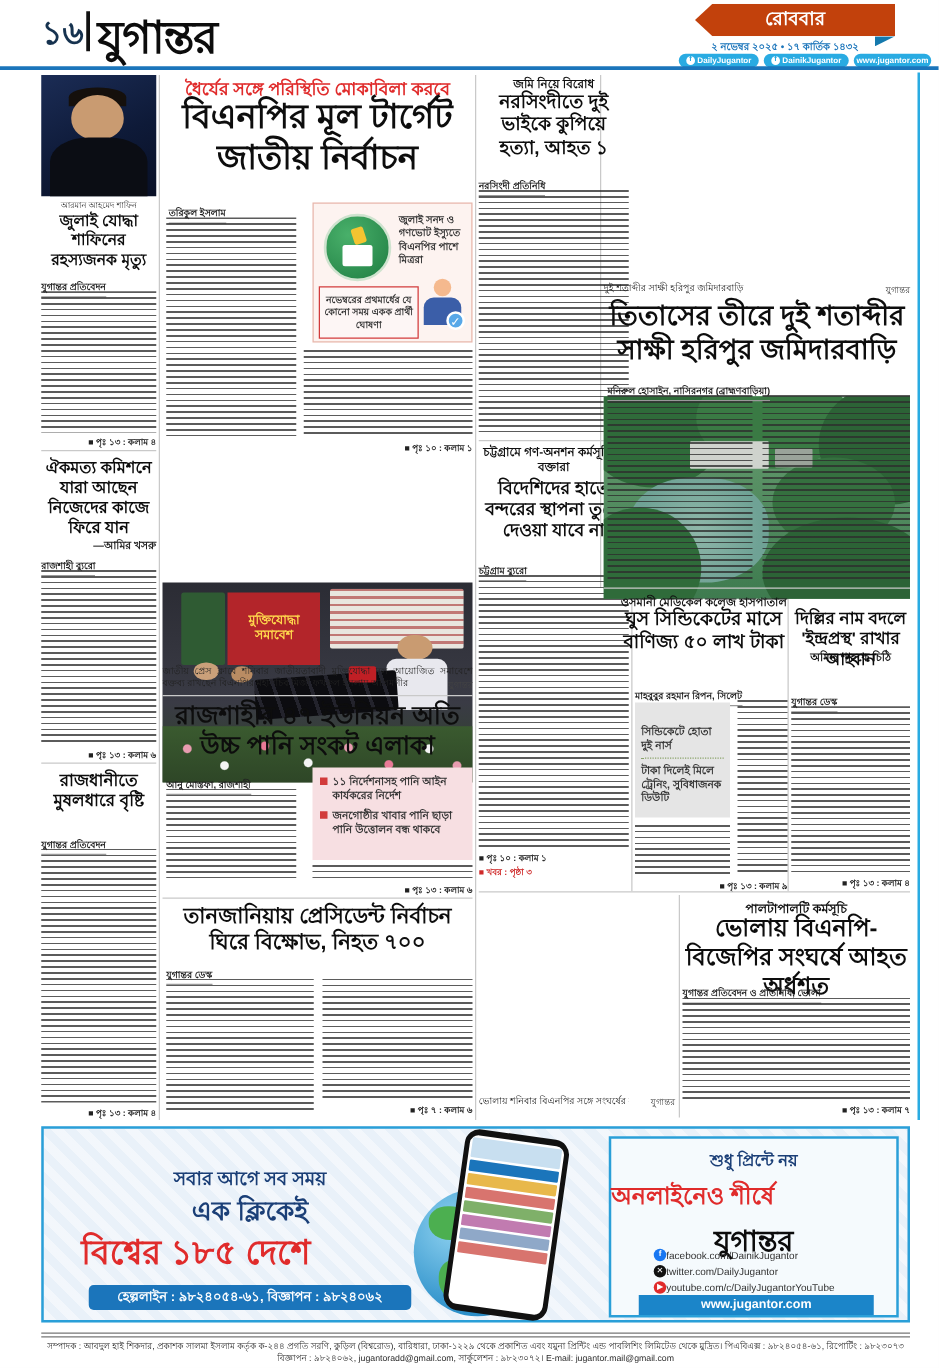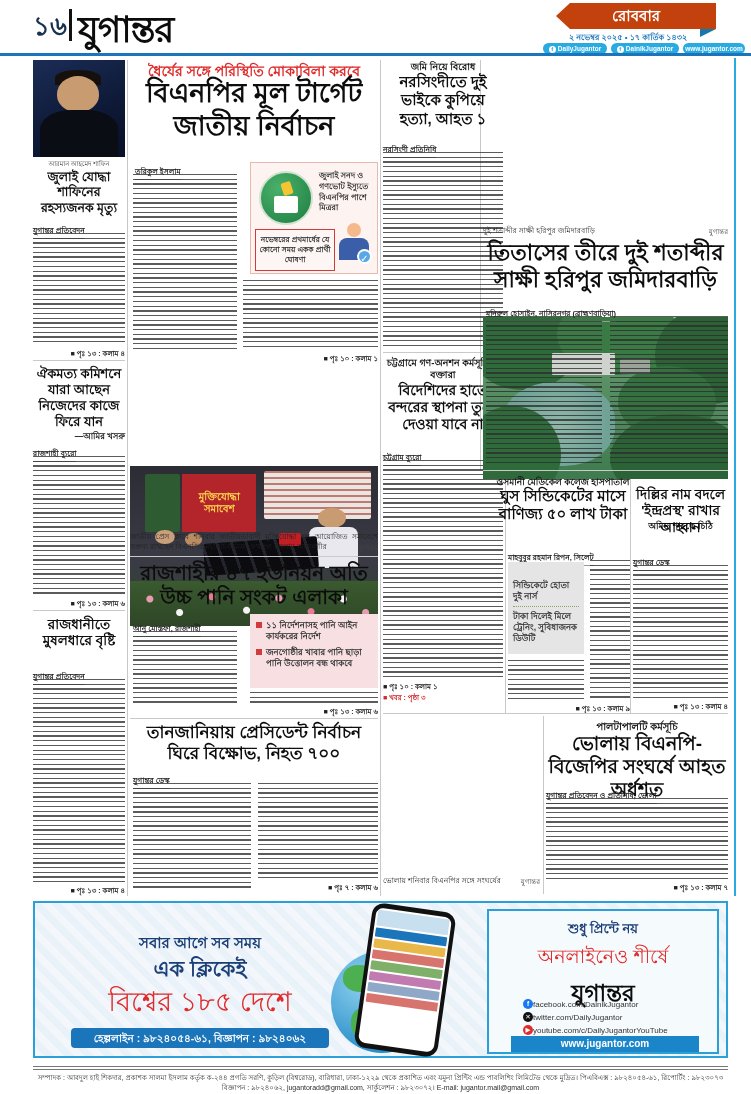--- a/index.html
+++ b/index.html
@@ -73,21 +73,21 @@
   .ph-portrait .suit { position:absolute; left:8%; top:52%; width:84%; height:50%;
                        border-radius:40% 40% 0 0; background:#0b0d14; }
   .ph-aerial { background:linear-gradient(#9cc5a8 0%,#5d9468 30%,#3e7b4f 100%); }
   .blob { position:absolute; border-radius:50%; }
   .ph-press { background:linear-gradient(#2b2c34 0%,#3a3b45 60%,#2e4627 100%); }
 
   
   .ad-box { border:2px solid #2a9fd8; background:#e9f1f9;
             background-image:repeating-linear-gradient(45deg, rgba(255,255,255,.45) 0 7px, transparent 7px 14px); }
   .ad-blue1 { color:#1b3f77; font-weight:bold; text-align:center; }
-  .ad-red   { color:#e02b2b; font-weight:400; text-align:center; }
+  .ad-red   { color:#e02b2b; font-weight:700; text-align:left; }
   .helpline { background:#1b75bb; border-radius:4px; color:#fff; font-size:10.5px;
               font-weight:bold; text-align:center; line-height:20px; }
   .ad-inner { border:2px solid #2a9fd8; background:#f5fafd; }
   .site-btn { background:#1b85c9; color:#fff; font-size:10px; font-weight:bold;
               text-align:center; line-height:16px; }
   .soc-row { display:flex; align-items:center; gap:0; margin-bottom:3px; }
   .soc-ic  { width:10px; height:10px; border-radius:50%; color:#fff; font-size:6.5px;
              font-weight:bold; text-align:center; line-height:10px; flex:none; }
   .soc-txt { font-size:8px; color:#333; }
   .globe { border-radius:50%; background:radial-gradient(circle at 32% 30%,#8fd2f0,#2b8fc9 70%,#1b6fa6); position:relative; overflow:hidden; }

